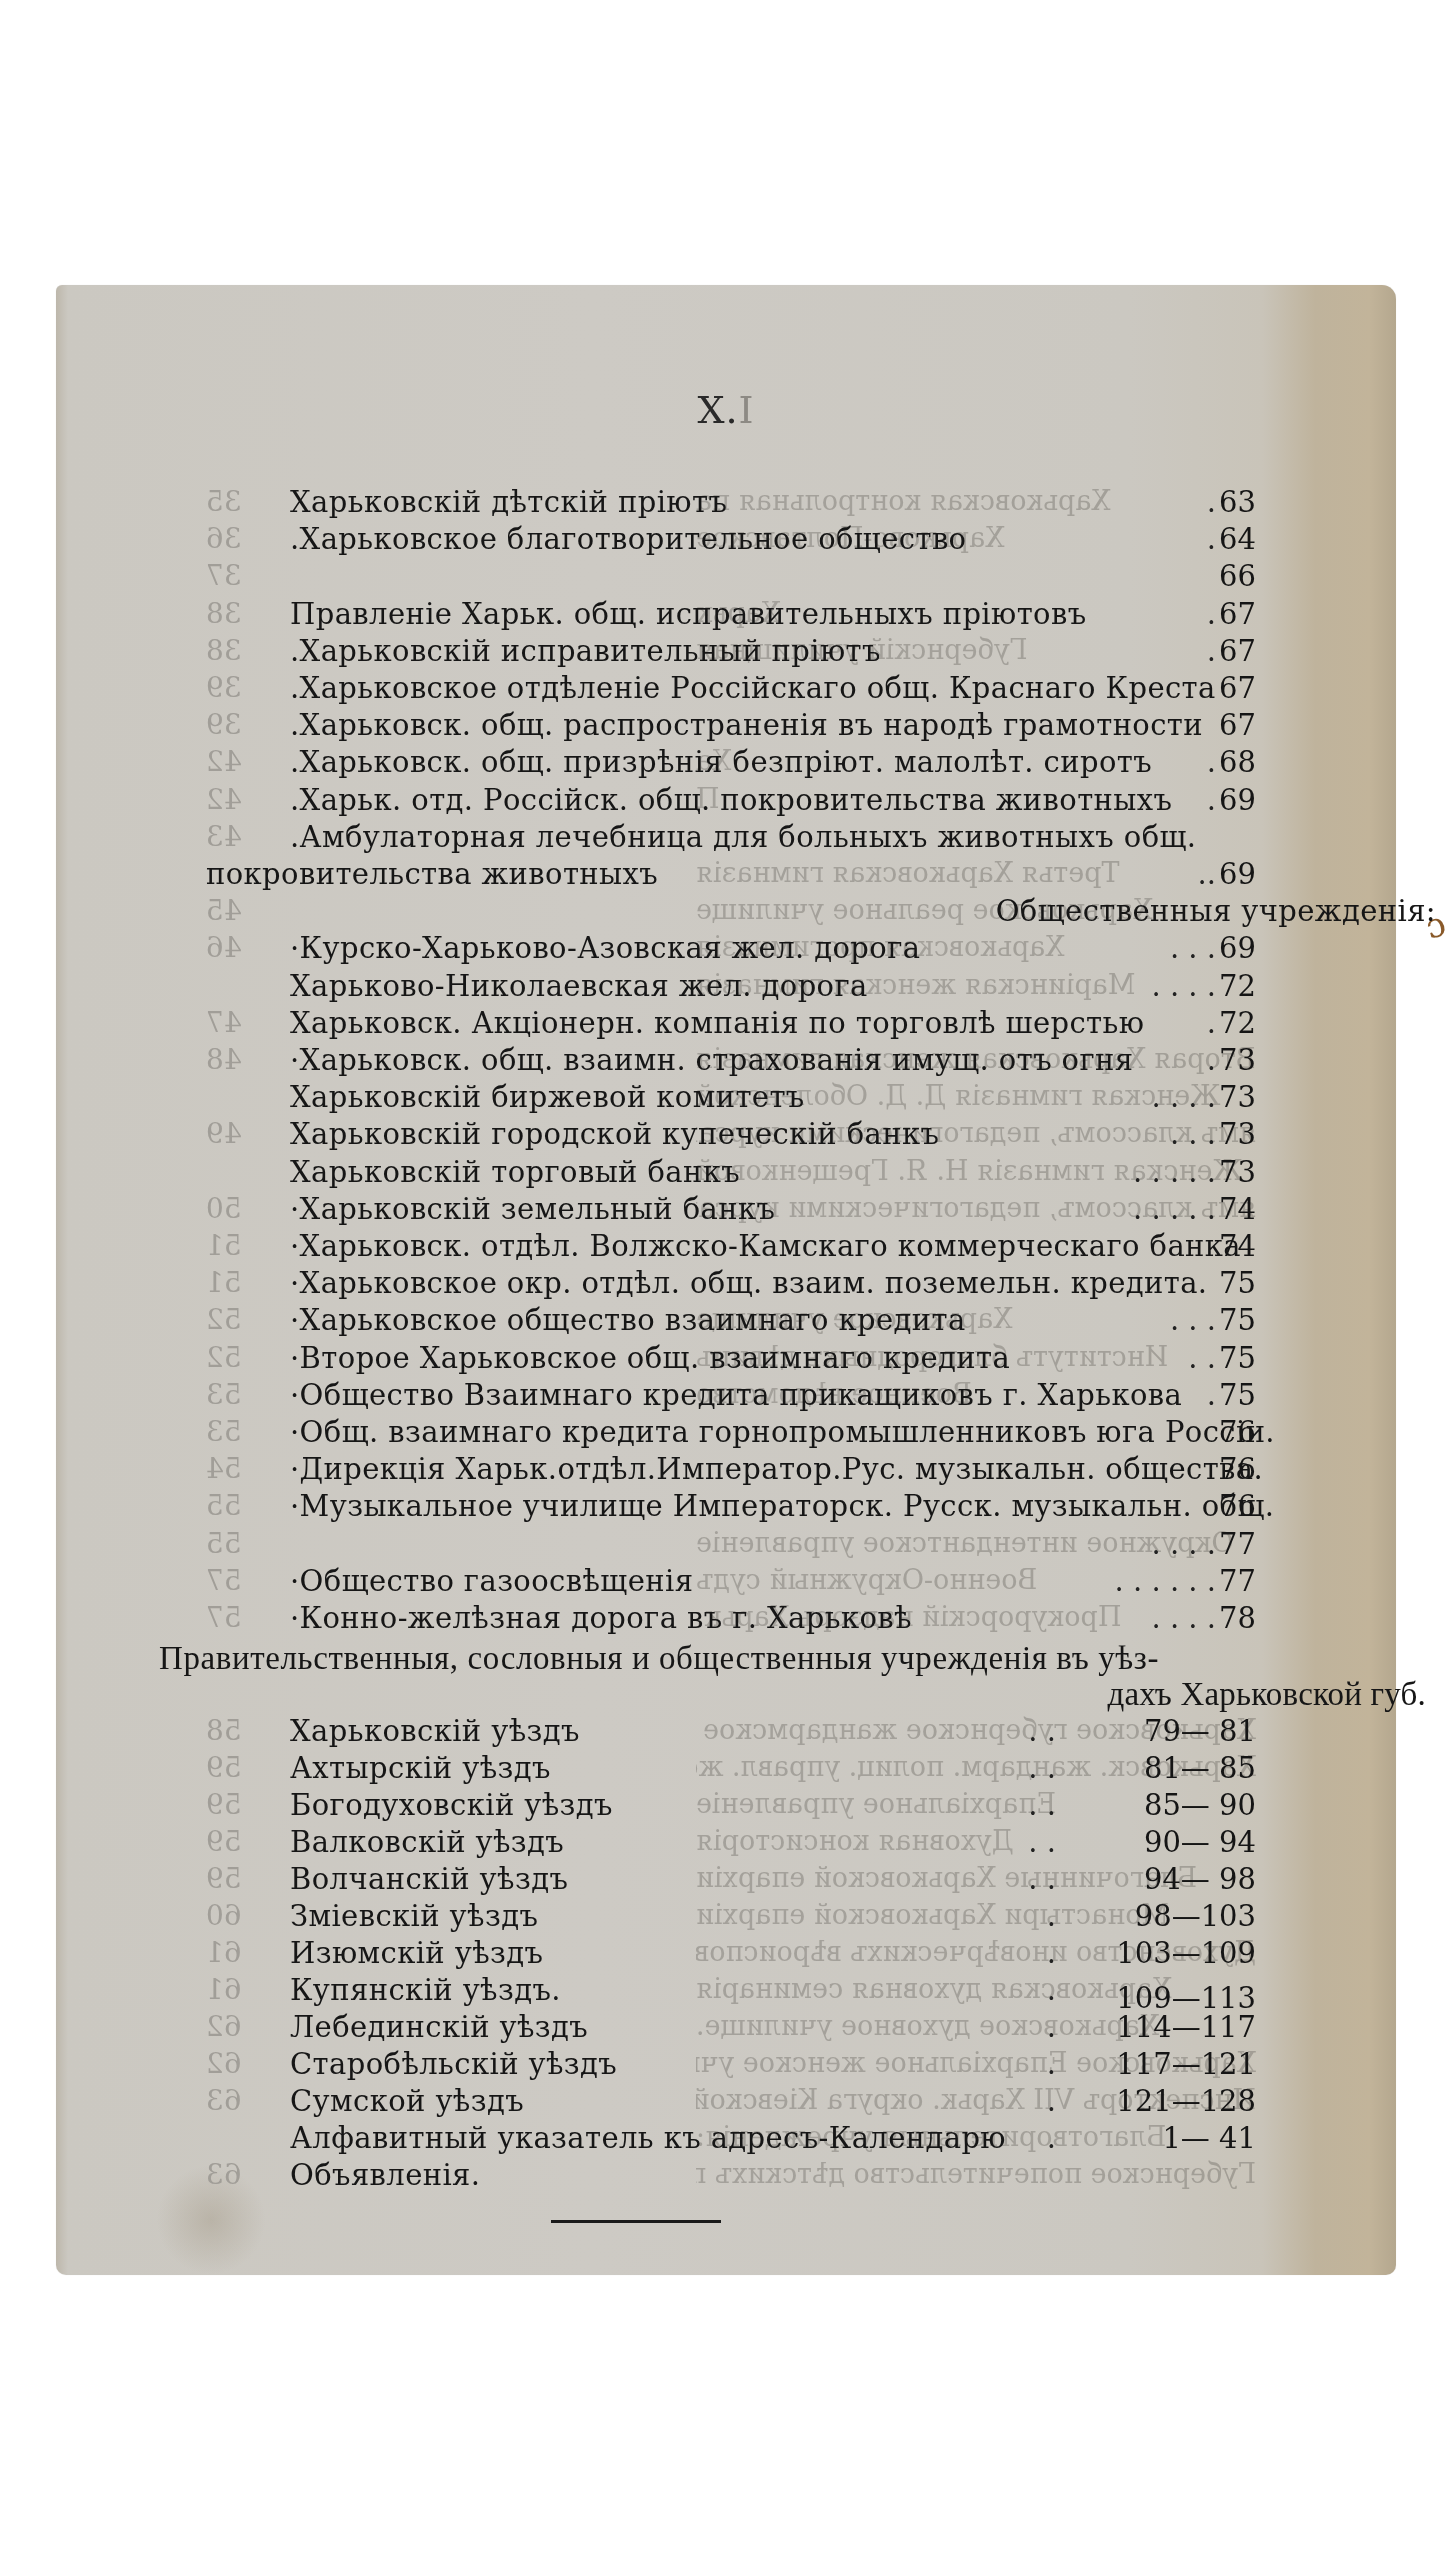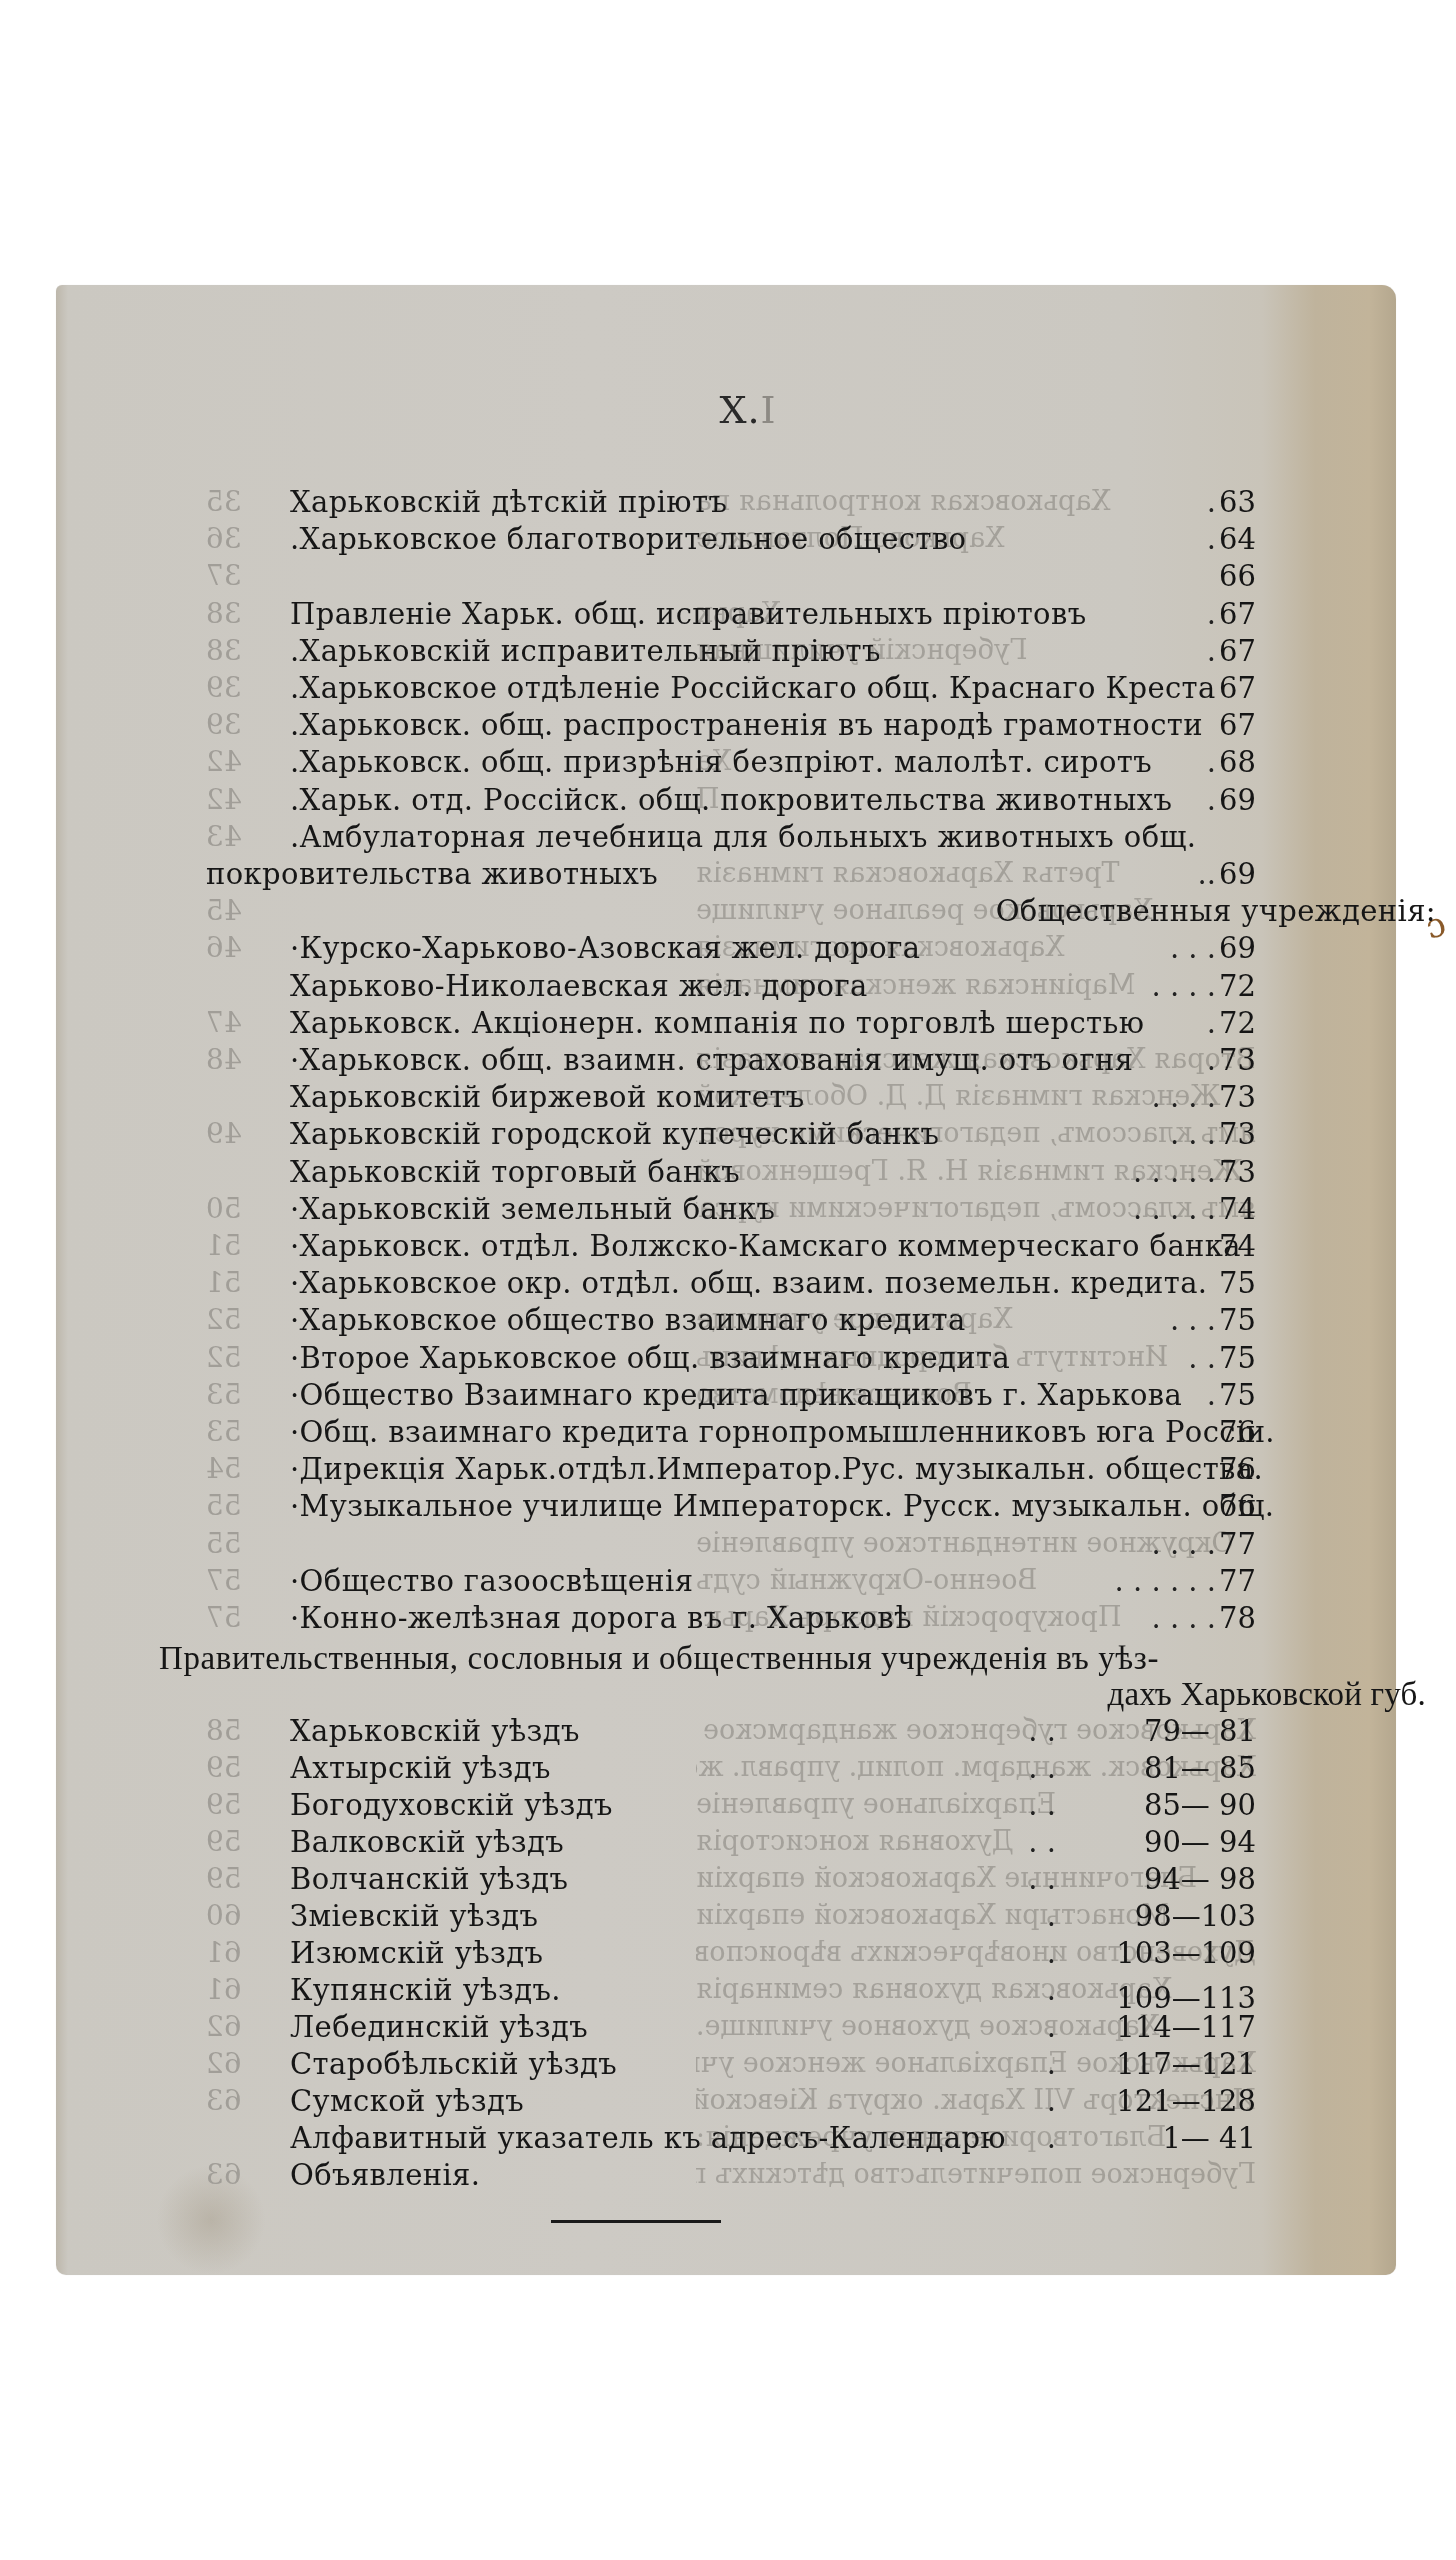--- a/index.html
+++ b/index.html
@@ -15,21 +15,21 @@
   }
   .stain {
     position:absolute; left:100px; top:1880px; width:110px; height:110px;
     background: radial-gradient(ellipse at center, rgba(140,125,100,0.28), rgba(140,125,100,0) 70%);
   }
   .spine-mark {
     position:absolute; left:1370px; top:620px; font-size:34px; color:#8a5a2a; transform:rotate(-15deg);
   }
   .header {
     position:absolute; left:0; width:100%; top:103px; text-align:center;
-    font-size:38px; color:#2a2a2a; letter-spacing:1px;margin-left:22px;
+    font-size:38px; color:#2a2a2a; letter-spacing:1px;
   }
   .header .ghost-i { color:#8d8a84; font-weight:normal; }
   .entries { position:absolute; left:0; top:200px; width:100%; }
   .row {
     position:absolute; left:0; width:100%; height:37px;
   }
   .ghost-num {
     position:absolute; left:150px; width:50px; text-align:right;
     font-size:28px; color:#a19e98; transform:scaleX(-1);
     font-family: "DejaVu Serif", serif;

